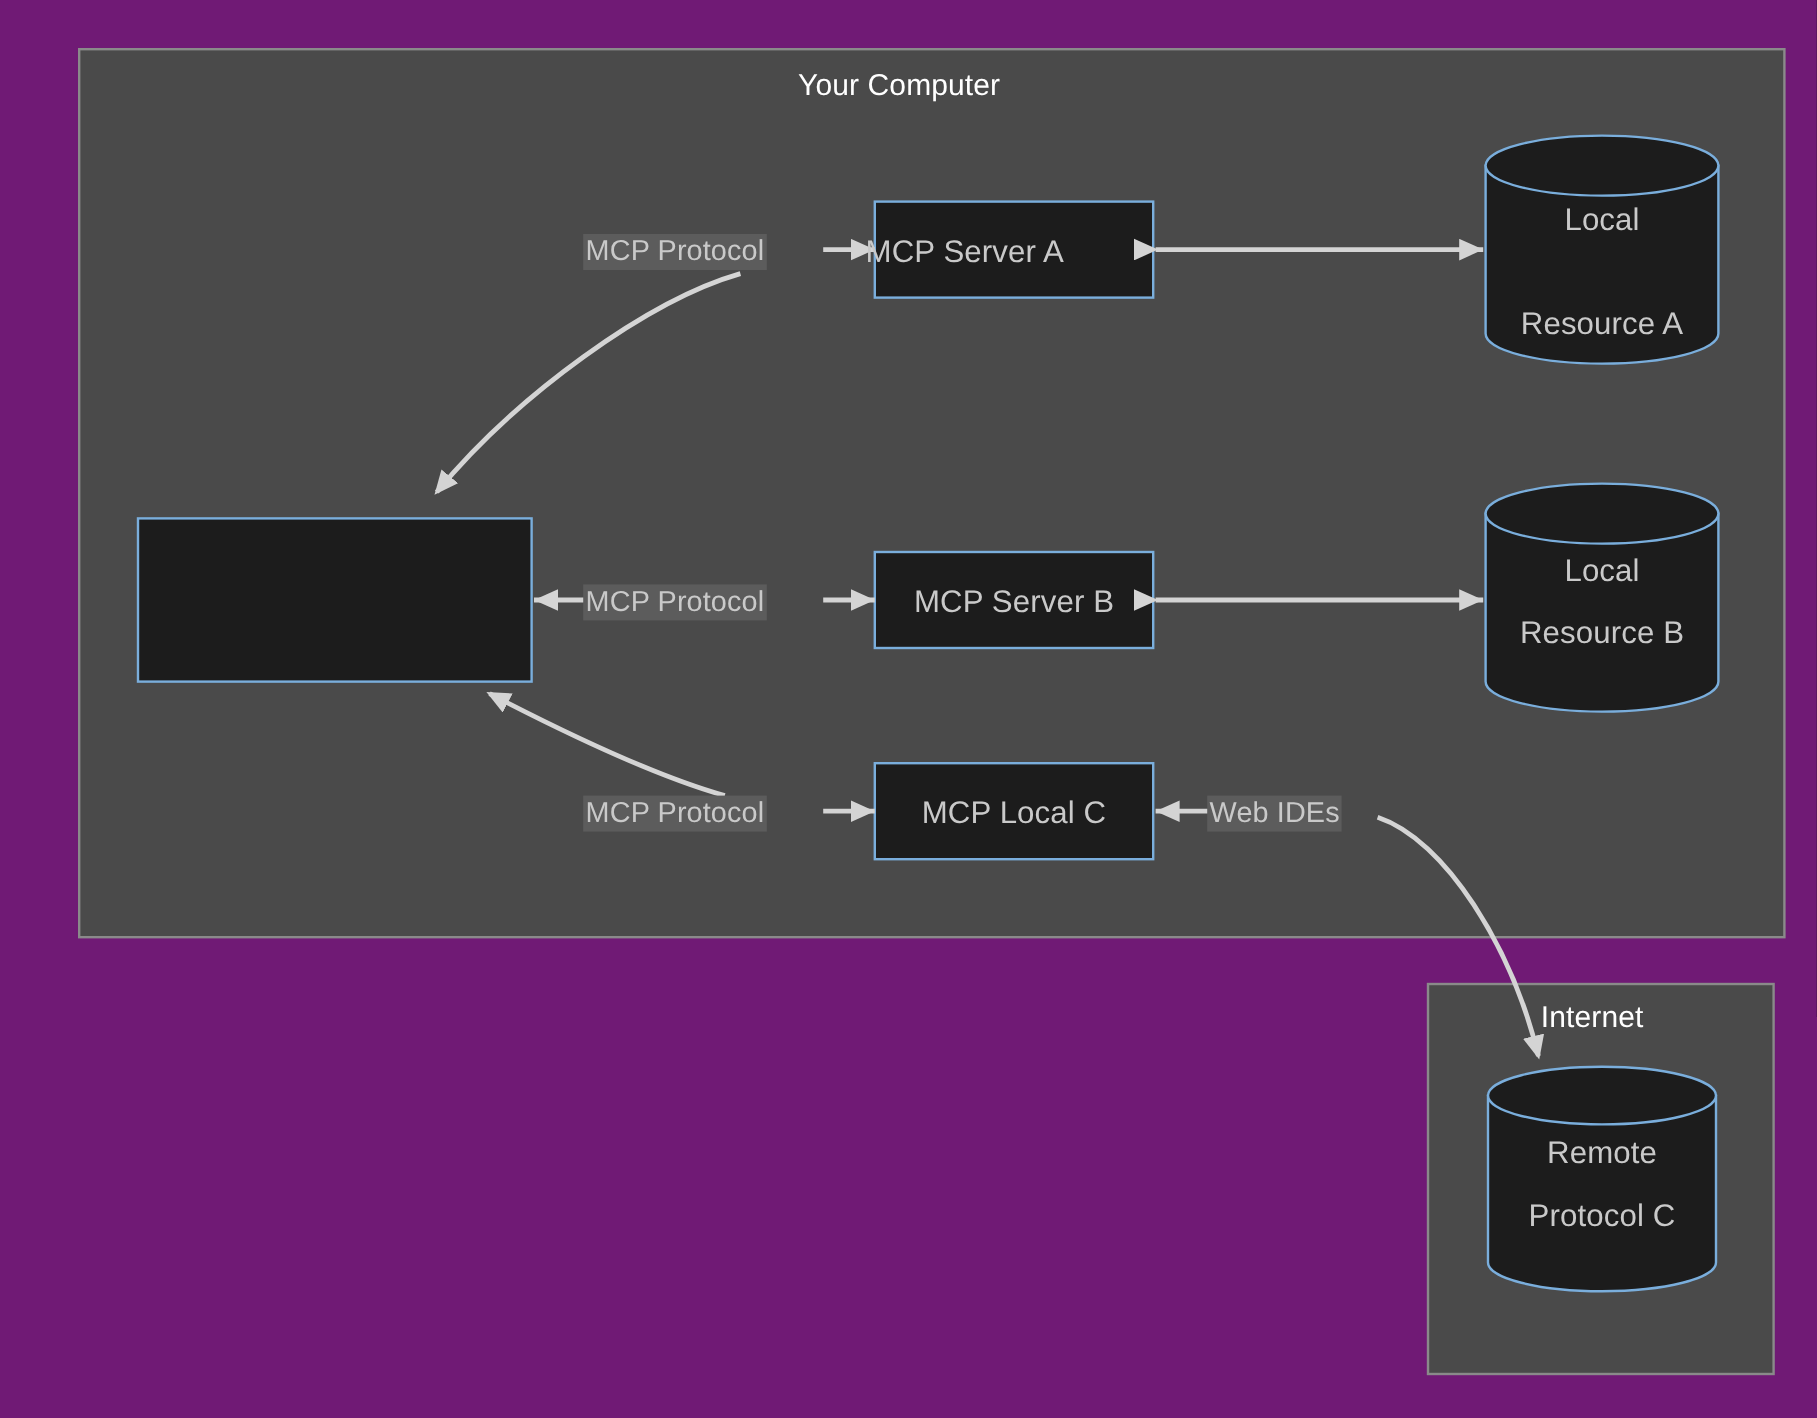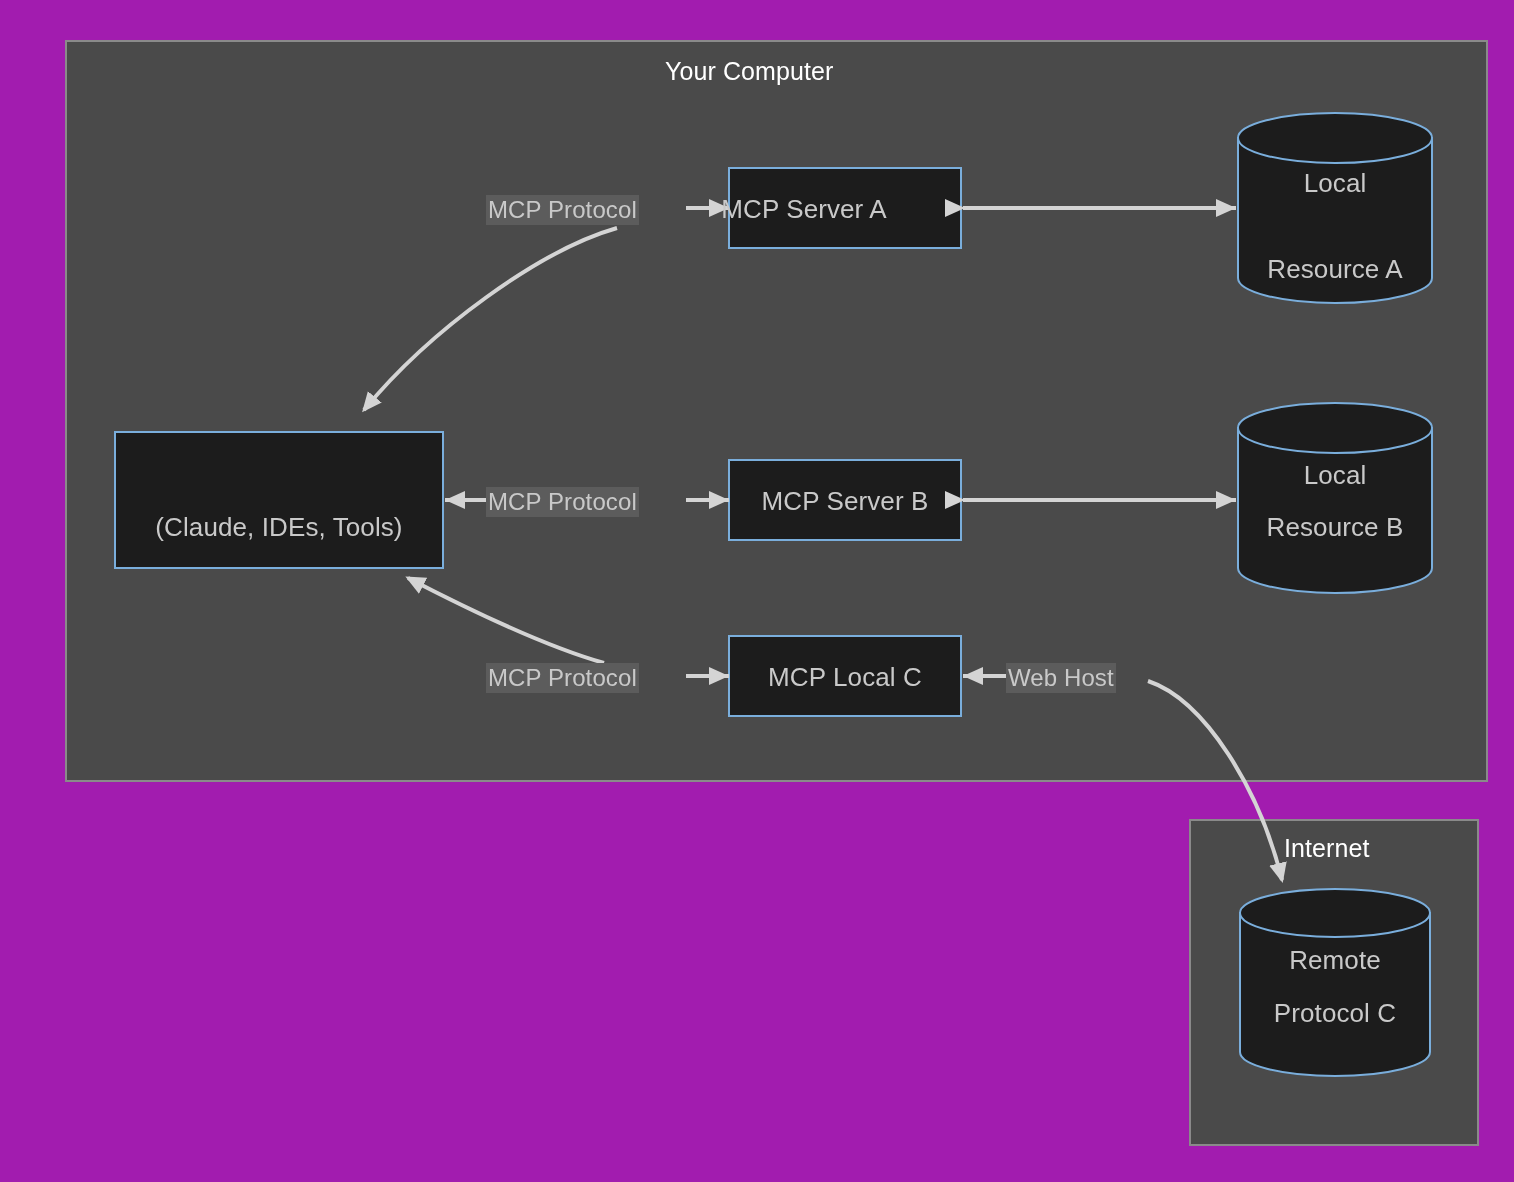--- a/index.html
+++ b/index.html
@@ -1,18 +1,18 @@
 <!DOCTYPE html>
 <html><head>
 <meta charset="utf-8">
 <style>
   html,body{margin:0;padding:0;background:#0d0d0d;}
   body{width:1514px;height:1182px;overflow:hidden;
        font-family:"Liberation Sans","DejaVu Sans",sans-serif;}
-  #stage{position:relative;width:1514px;height:1182px;background:#a21caf;}
+  #stage{position:relative;width:1514px;height:1182px;background:#701a75;}
 
   svg#diagram{position:absolute;left:0;top:0;width:1514px;height:1182px;}
 
   .panel-title{
     position:absolute;color:#ffffff;font-size:25px;white-space:nowrap;
     letter-spacing:.1px;
   }
   .node-label{
     position:absolute;color:#c9c9c9;font-size:26px;white-space:nowrap;
     text-align:center;letter-spacing:.1px;
@@ -83,33 +83,32 @@
 
     <line x1="1008" y1="676" x2="963" y2="676" stroke="#d4d4d4" stroke-width="4" marker-end="url(#ahb)"></line>
 
     <path d="M1148,681 C1205,700 1260,790 1282,880" fill="none" stroke="#d4d4d4" stroke-width="4" marker-end="url(#ahc)"></path>
   </svg>
 
   <div class="panel-title" style="left:665px; top:57px;">Your Computer</div>
 
   <div class="panel-title" style="left:1284px; top:834px;">Internet</div>
 
-  <div class="node-label" style="left:115px; top:512px; width:328px;">(Claude, IDEs, Tools)</div>
 
   <div class="node-label" style="left:688px; top:194px; width:232px;">MCP Server A</div>
   <div class="node-label" style="left:729px; top:486px; width:232px;">MCP Server B</div>
   <div class="node-label" style="left:729px; top:662px; width:232px;">MCP Local C</div>
 
   <div class="node-label" style="left:1238px; top:168px; width:194px;">Local</div>
   <div class="node-label" style="left:1238px; top:222px; width:194px;margin-top:32px;">Resource A</div>
 
   <div class="node-label" style="left:1238px; top:460px; width:194px;">Local</div>
   <div class="node-label" style="left:1238px; top:512px; width:194px;">Resource B</div>
 
   <div class="node-label" style="left:1240px; top:945px; width:190px;">Remote</div>
   <div class="node-label" style="left:1240px; top:998px; width:190px;">Protocol C</div>
 
   <div class="edge-label" style="left:486px; top:195px;">MCP Protocol</div>
   <div class="edge-label" style="left:486px; top:487px;">MCP Protocol</div>
   <div class="edge-label" style="left:486px; top:663px;">MCP Protocol</div>
-  <div class="edge-label" style="left:1006px; top:663px;">Web Host</div>
+  <div class="edge-label" style="left:1006px; top:663px;">Web IDEs</div>
 
 </div>
 
 </body></html>

